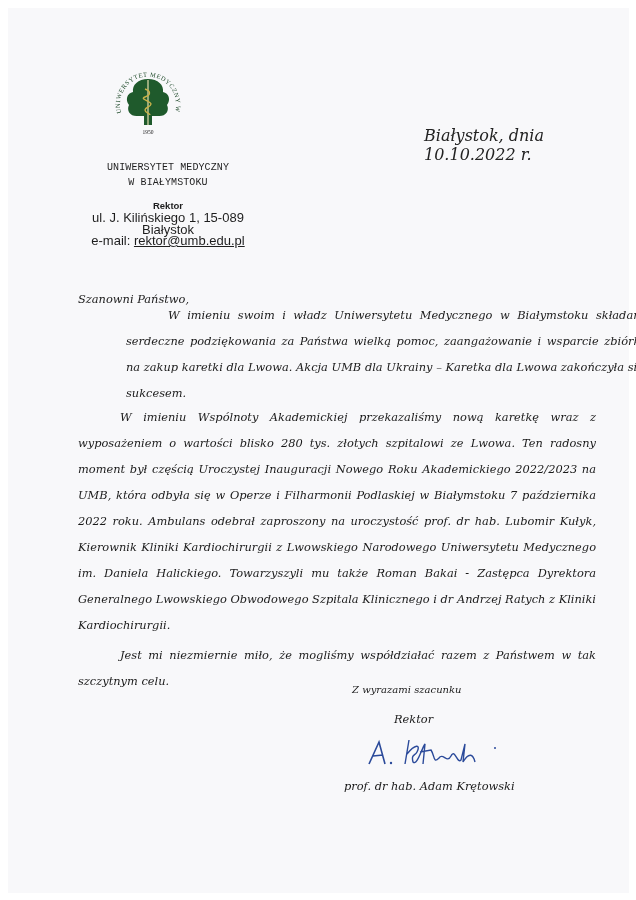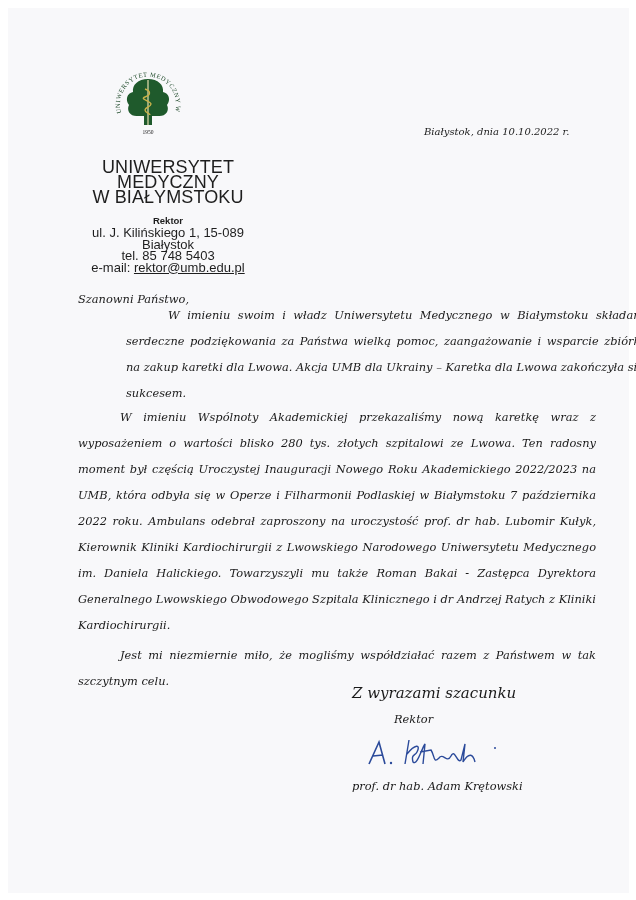--- a/index.html
+++ b/index.html
@@ -6,47 +6,47 @@
   body { width: 636px; height: 900px; position: relative; overflow: hidden; }
   .paper {
     position: absolute; left: 8px; top: 8px; width: 621px; height: 885px;
     background: #f8f8fa;
   }
   .logo { position: absolute; left: 100px; top: 55px; width: 80px; height: 80px; }
   .org {
     position: absolute; left: 60px; top: 152px; width: 200px; text-align: center;
     font-family: "Liberation Sans", sans-serif; color: #1e1e1e;
   }
-  .org-name { font-size: 18px; line-height: 15px; letter-spacing: 0.1px; }
+  .org-name { font-size: 10px; line-height: 15px; letter-spacing: 0.1px; font-family: Liberation Mono, monospace; }
   .org-role { font-size: 9.5px; font-weight: bold; margin-top: 10px; line-height: 12px; }
   .org-line { font-size: 13px; line-height: 11.5px; }
   .org-line a { color: #1e1e1e; text-decoration: underline; }
   .date {
     position: absolute; left: 416px; top: 118px;
-    font-family: "DejaVu Serif", serif; font-style: italic; font-size: 10px; color: #222;
+    font-family: "DejaVu Serif", serif; font-style: italic; font-size: 16px; color: #222;
   }
   .body-text {
     position: absolute; left: 78px; width: 518px;
     font-family: "DejaVu Serif", serif; font-style: italic; font-size: 11.4px;
     line-height: 26px; color: #1a1a1a; text-align: justify;
   }
   .greeting { top: 286px; }
   .para1 { top: 302px; margin-left: 48px; }
   .para2 { top: 404px; }
   .para3 { top: 642px; }
   .indent { text-indent: 42px; }
   .closing {
     position: absolute; left: 352px; top: 684px;
-    font-family: "DejaVu Serif", serif; font-style: italic; font-size: 15px; color: #1a1a1a;
+    font-family: "DejaVu Serif", serif; font-style: italic; font-size: 10px; color: #1a1a1a;
   }
   .role { position: absolute; left: 394px; top: 712px;
     font-family: "DejaVu Serif", serif; font-style: italic; font-size: 11.4px; color: #1a1a1a; }
   .signature { position: absolute; left: 365px; top: 736px; width: 160px; height: 34px; }
   .signer { position: absolute; left: 344px; top: 779px;
-    font-family: "DejaVu Serif", serif; font-style: italic; font-size: 11.4px; color: #1a1a1a; margin-left: 8px; }
+    font-family: "DejaVu Serif", serif; font-style: italic; font-size: 11.4px; color: #1a1a1a; }
 </style>
 </head>
 <body>
 
 <div class="paper">
 
   <svg class="logo" viewBox="0 0 80 80">
     <defs>
       <path id="ring" d="M14,52 A28,28 0 1,1 66,52"></path>
     </defs>
@@ -57,21 +57,20 @@
     <line x1="40" y1="17" x2="40" y2="62" stroke="#e8e0b0" stroke-width="1.2"></line>
     <path d="M37,26 C43,28 43,32 37,34 C31,36 43,38 43,41 C43,44 37,44 37,47 C37,50 42,50 42,52" fill="none" stroke="#c9b24a" stroke-width="1.4"></path>
     <text x="40" y="71" text-anchor="middle" font-family="Liberation Serif, serif" font-size="5.5" fill="#1f1f1f">1950</text>
   </svg>
 
   <div class="org">
     <div class="org-name">UNIWERSYTET MEDYCZNY</div>
     <div class="org-name">W BIAŁYMSTOKU</div>
     <div class="org-role">Rektor</div>
     <div class="org-line">ul. J. Kilińskiego 1, 15-089 Białystok</div>
-    <div class="org-line">tel. 85 748 5403</div>
     <div class="org-line"><span>e-mail: </span><a>rektor@umb.edu.pl</a></div>
   </div>
 
   <div class="date">Białystok, dnia 10.10.2022 r.</div>
 </div>
 
 <div class="body-text greeting">Szanowni Państwo,</div>
 <div class="body-text para1 indent">W imieniu swoim i władz Uniwersytetu Medycznego w Białymstoku składam serdeczne podziękowania za Państwa wielką pomoc, zaangażowanie i wsparcie zbiórki na zakup karetki dla Lwowa. Akcja UMB dla Ukrainy – Karetka dla Lwowa zakończyła się sukcesem.</div>
 <div class="body-text para2 indent">W imieniu Wspólnoty Akademickiej przekazaliśmy nową karetkę wraz z wyposażeniem o wartości blisko 280 tys. złotych szpitalowi ze Lwowa. Ten radosny moment był częścią Uroczystej Inauguracji Nowego Roku Akademickiego 2022/2023 na UMB, która odbyła się w Operze i Filharmonii Podlaskiej w Białymstoku 7 października 2022 roku. Ambulans odebrał zaproszony na uroczystość prof. dr hab. Lubomir Kułyk, Kierownik Kliniki Kardiochirurgii z Lwowskiego Narodowego Uniwersytetu Medycznego im. Daniela Halickiego. Towarzyszyli mu także Roman Bakai - Zastępca Dyrektora Generalnego Lwowskiego Obwodowego Szpitala Klinicznego i dr Andrzej Ratych z Kliniki Kardiochirurgii.</div>
 <div class="body-text para3 indent">Jest mi niezmiernie miło, że mogliśmy współdziałać razem z Państwem w tak szczytnym celu.</div>

